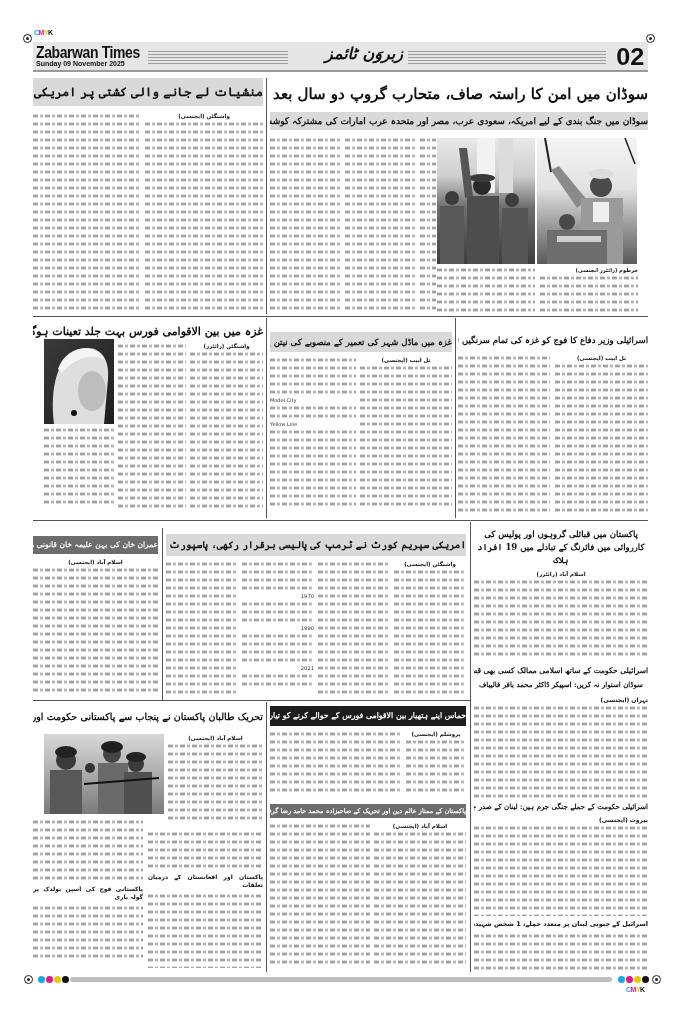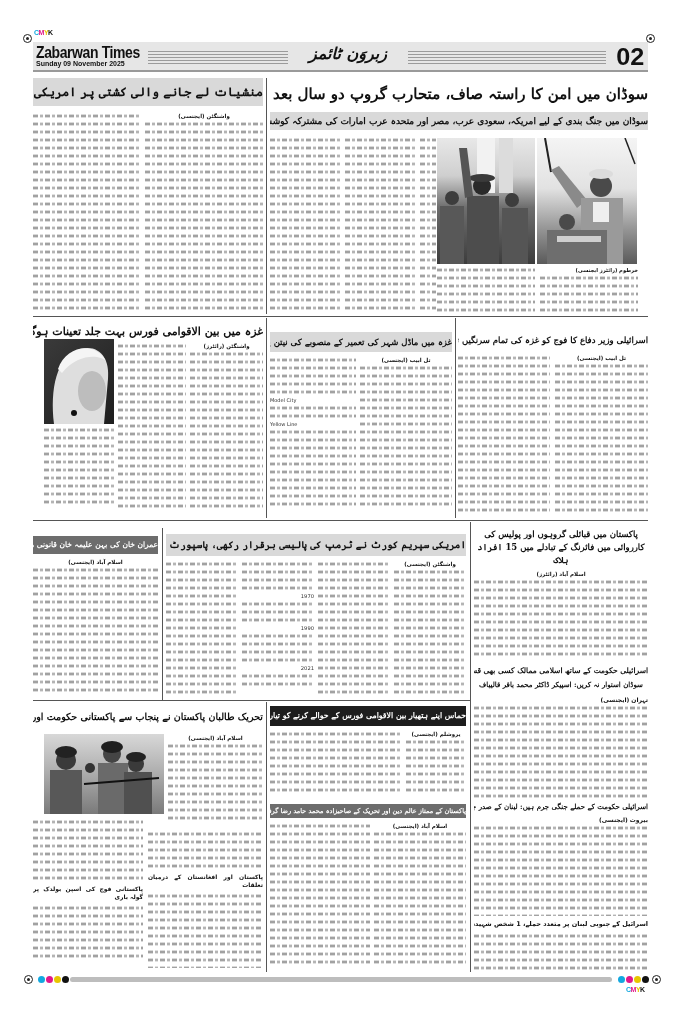--- a/index.html
+++ b/index.html
@@ -7,21 +7,21 @@
   .abs{position:absolute;}
   .reg{position:absolute;width:9px;height:9px;border:1px solid #222;border-radius:50%;box-sizing:border-box;}
   .reg::after{content:"";position:absolute;left:2px;top:2px;width:3px;height:3px;background:#222;border-radius:50%;}
   .cmyk{font:bold 7px "Liberation Sans",sans-serif;letter-spacing:-0.5px;}
   .cmyk .c{color:#12a8e0}.cmyk .m{color:#e0198a}.cmyk .y{color:#e8c600}.cmyk .k{color:#111}
   
   .mast{position:absolute;left:33px;top:42px;width:615px;height:28px;background:#e6e6e6;border-bottom:2px solid #9a9a9a;}
   .mast-en{position:absolute;left:3px;top:1px;font:bold 14px "Liberation Sans",sans-serif;letter-spacing:-0.4px;transform:scaleY(1.12);transform-origin:left top;}
   .mast-date{position:absolute;left:3px;top:18px;font:bold 7px "Liberation Sans",sans-serif;}
   .mast-lines{position:absolute;top:7px;height:16px;background:repeating-linear-gradient(#e6e6e6 0,#e6e6e6 2px,#9b9b9b 2px,#9b9b9b 3px);}
-  .mast-ur{position:absolute;left:260px;top:2px;width:110px;text-align:center;font:italic bold 16px "DejaVu Serif",serif;direction:rtl;}
+  .mast-ur{position:absolute;left:260px;top:2px;width:110px;text-align:right;font:italic bold 16px "DejaVu Serif",serif;direction:rtl;}
   .mast-page{position:absolute;right:4px;top:1px;font:bold 24px "Liberation Sans",sans-serif;transform:scaleX(1.05);}
   
   .hl{position:absolute;direction:rtl;text-align:center;white-space:nowrap;overflow:hidden;font-family:"DejaVu Serif",serif;font-weight:bold;line-height:1.1;}
   .hl.grey{background:#d9d9d9;}
   .hl.dark{background:#6d6d6d;color:#fff;}
   .hl.black{background:#1d1d1d;color:#fff;}
   .col{position:absolute;direction:rtl;overflow:hidden;font:5.2px/8px "DejaVu Sans",sans-serif;color:#333;text-align:justify;}
   .col .dl{display:block;font-weight:bold;color:#111;text-align:center;font-size:5.5px;}
   .col .sub{display:block;font-weight:bold;color:#111;font-size:6px;margin:3px 0;}
   .filler{display:block;height:8px;background:repeating-linear-gradient(90deg,#555 0 5px,transparent 5px 7px,#777 7px 10px,transparent 10px 12px);opacity:.55;margin-bottom:0;transform:scaleY(.35);}
@@ -479,21 +479,21 @@
     <span class="filler"></span>
     <span class="filler"></span>
     <span class="filler"></span>
     <span class="filler"></span>
     <span class="filler"></span>
     <span class="filler"></span>
     <span class="filler"></span>
 </div>
 <div class="rule" style="left:470px;top:522px;width:1px;height:450px"></div>
 
-<div class="hl" style="left:474px;top:528px;width:174px;height:38px;font-size:8.5px;line-height:13px;white-space:normal;">پاکستان میں قبائلی گروہوں اور پولیس کی کارروائی میں فائرنگ کے تبادلے میں 15 افراد ہلاک</div>
+<div class="hl" style="left:474px;top:528px;width:174px;height:38px;font-size:8.5px;line-height:13px;white-space:normal;">پاکستان میں قبائلی گروہوں اور پولیس کی کارروائی میں فائرنگ کے تبادلے میں 19 افراد ہلاک</div>
 <div class="col" style="left:474px;top:570px;width:174px;height:90px">
   <span class="dl">اسلام آباد (رائٹرز)</span>
   <span class="filler"></span>
     <span class="filler"></span>
     <span class="filler"></span>
     <span class="filler"></span>
     <span class="filler"></span>
     <span class="filler"></span>
     <span class="filler"></span>
     <span class="filler"></span>

